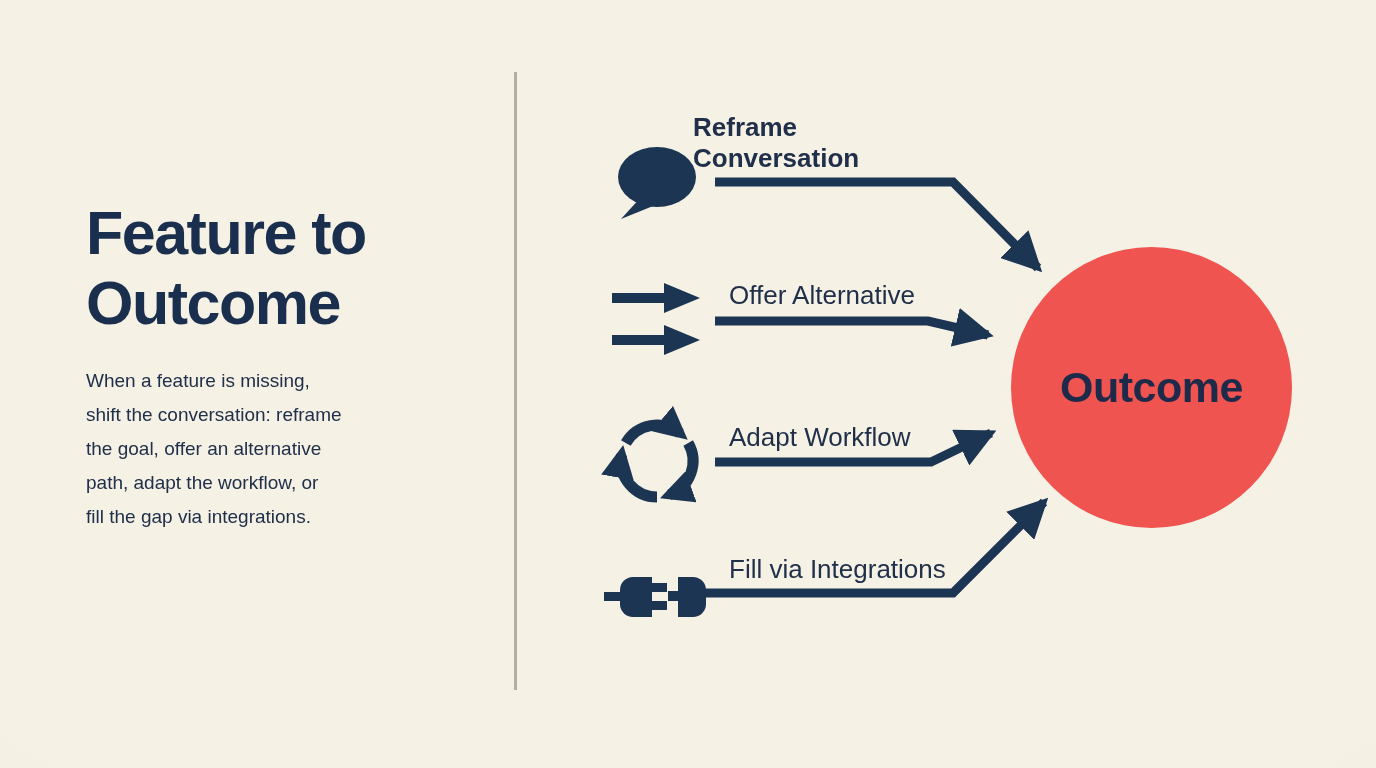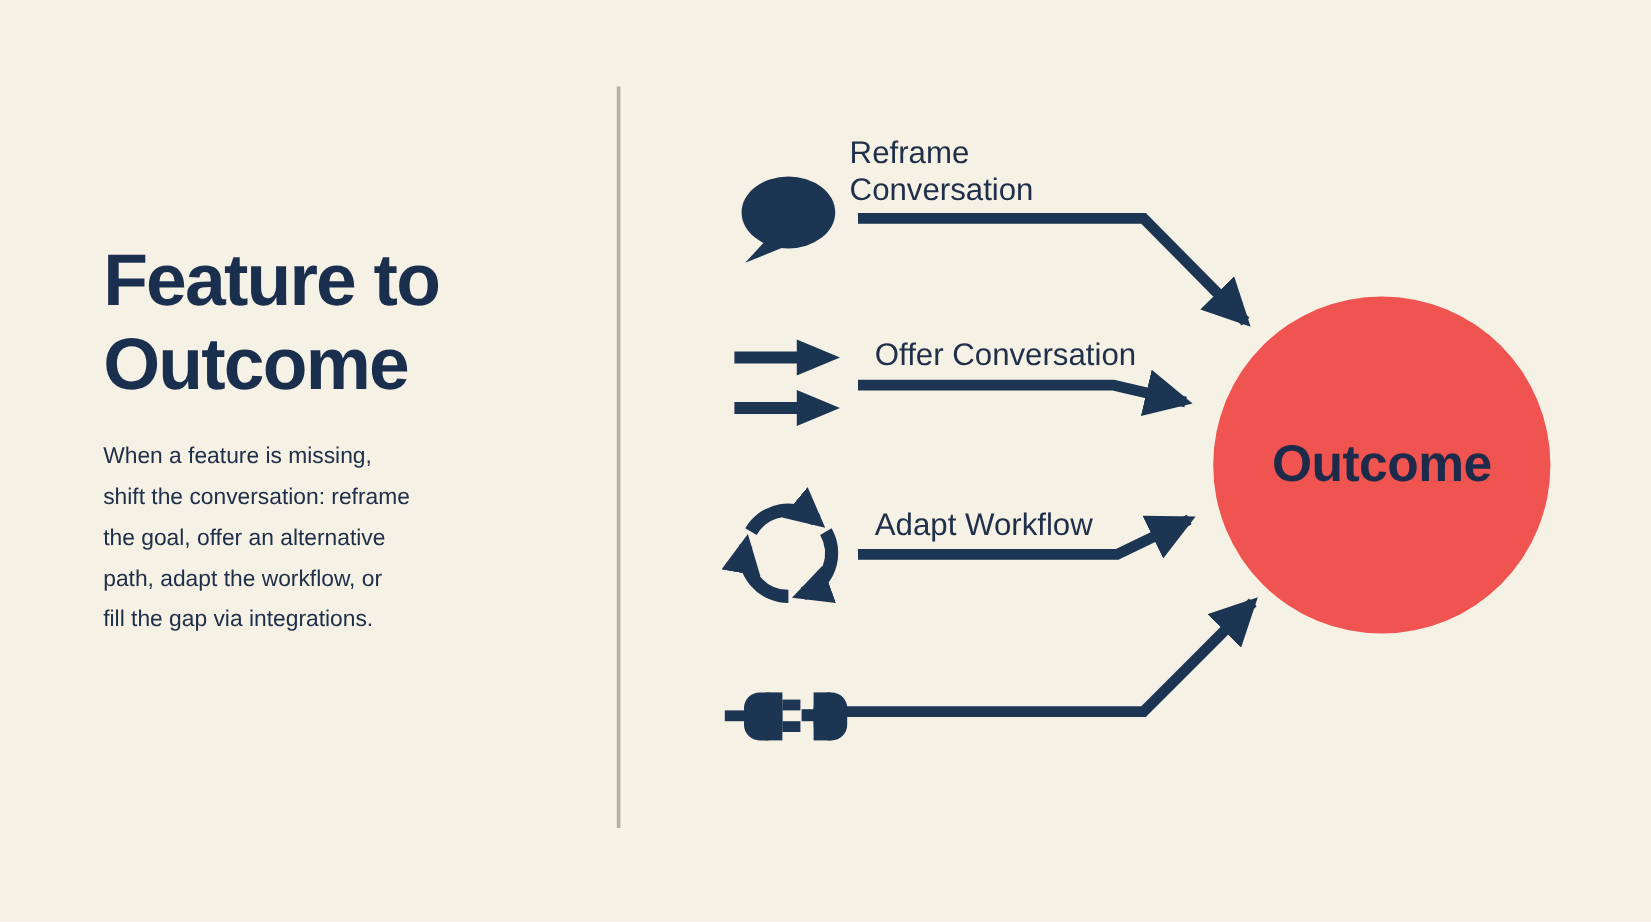--- a/index.html
+++ b/index.html
@@ -22,21 +22,21 @@
     white-space:pre-line;
   }
   .divider{
     position:absolute; left:514px; top:72px; width:3px; height:618px;
     background:var(--divider);
   }
   .flow-label{
     position:absolute; font-size:26px; line-height:31px; color:var(--text);
     white-space:pre-line;
   }
-  .label-1{left:708px; top:112px;}
+  .label-1{left:693px; top:112px;font-weight:bold;}
   .label-2{left:729px; top:280px;}
   .label-3{left:729px; top:422px;}
   .label-4{left:729px; top:554px;}
   .outcome-circle{
     position:absolute; left:1011px; top:247px; width:281px; height:281px;
     border-radius:50%; background:var(--red);
     display:flex; align-items:center; justify-content:center;
   }
   .outcome-text{font-size:43px; font-weight:700; color:#1E2A4A; letter-spacing:-0.5px;}
   svg.diagram{position:absolute; left:0; top:0; pointer-events:none;}
@@ -98,20 +98,21 @@
       <rect x="652" y="583" width="15" height="9" class="ink"></rect>
       <rect x="652" y="601" width="15" height="9" class="ink"></rect>
       <rect x="668" y="591" width="13" height="10" class="ink"></rect>
       <rect x="678" y="577" width="28" height="40" rx="13" class="ink"></rect>
       <rect x="678" y="577" width="14" height="40" class="ink"></rect>
     </g>
   </svg>
 
   <div class="flow-label label-1">Reframe
 Conversation</div>
-  <div class="flow-label label-2">Offer Conversation</div>
+  <div class="flow-label label-2">Offer Alternative</div>
   <div class="flow-label label-3">Adapt Workflow</div>
+  <div class="flow-label label-4">Fill via Integrations</div>
 
   <div class="outcome-circle">
     <span class="outcome-text">Outcome</span>
   </div>
 
 </div>
 
 </body></html>

